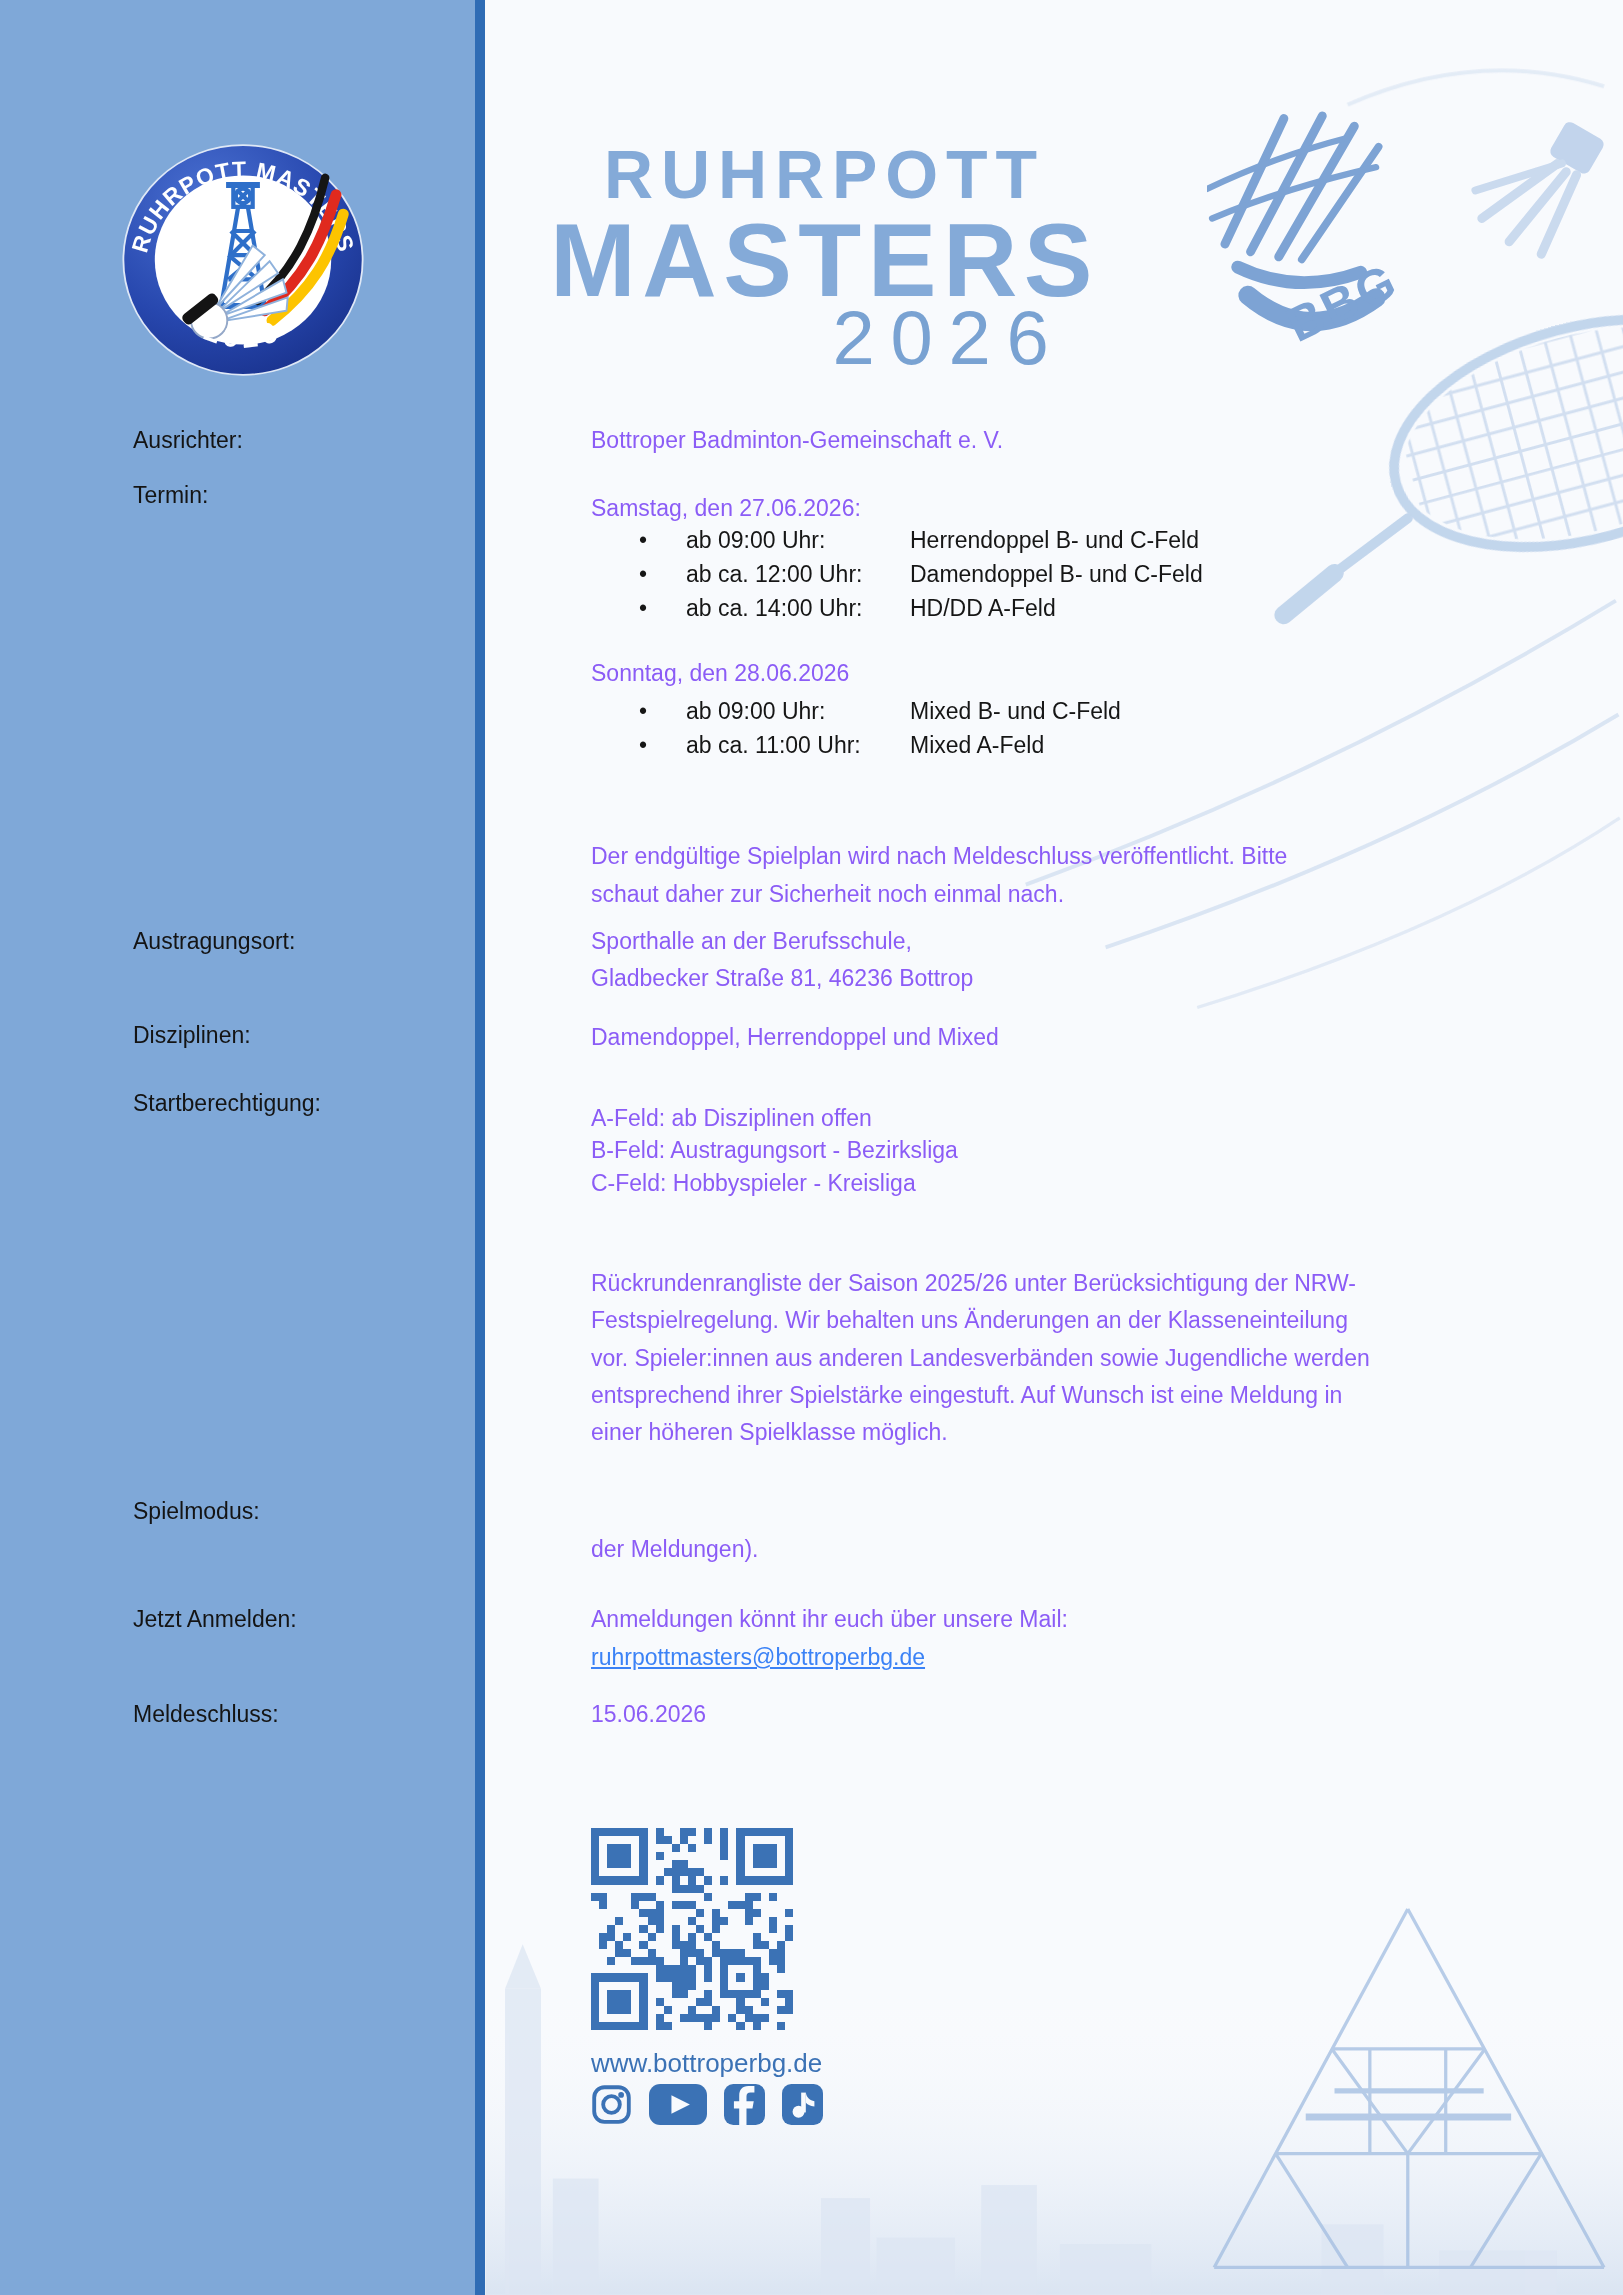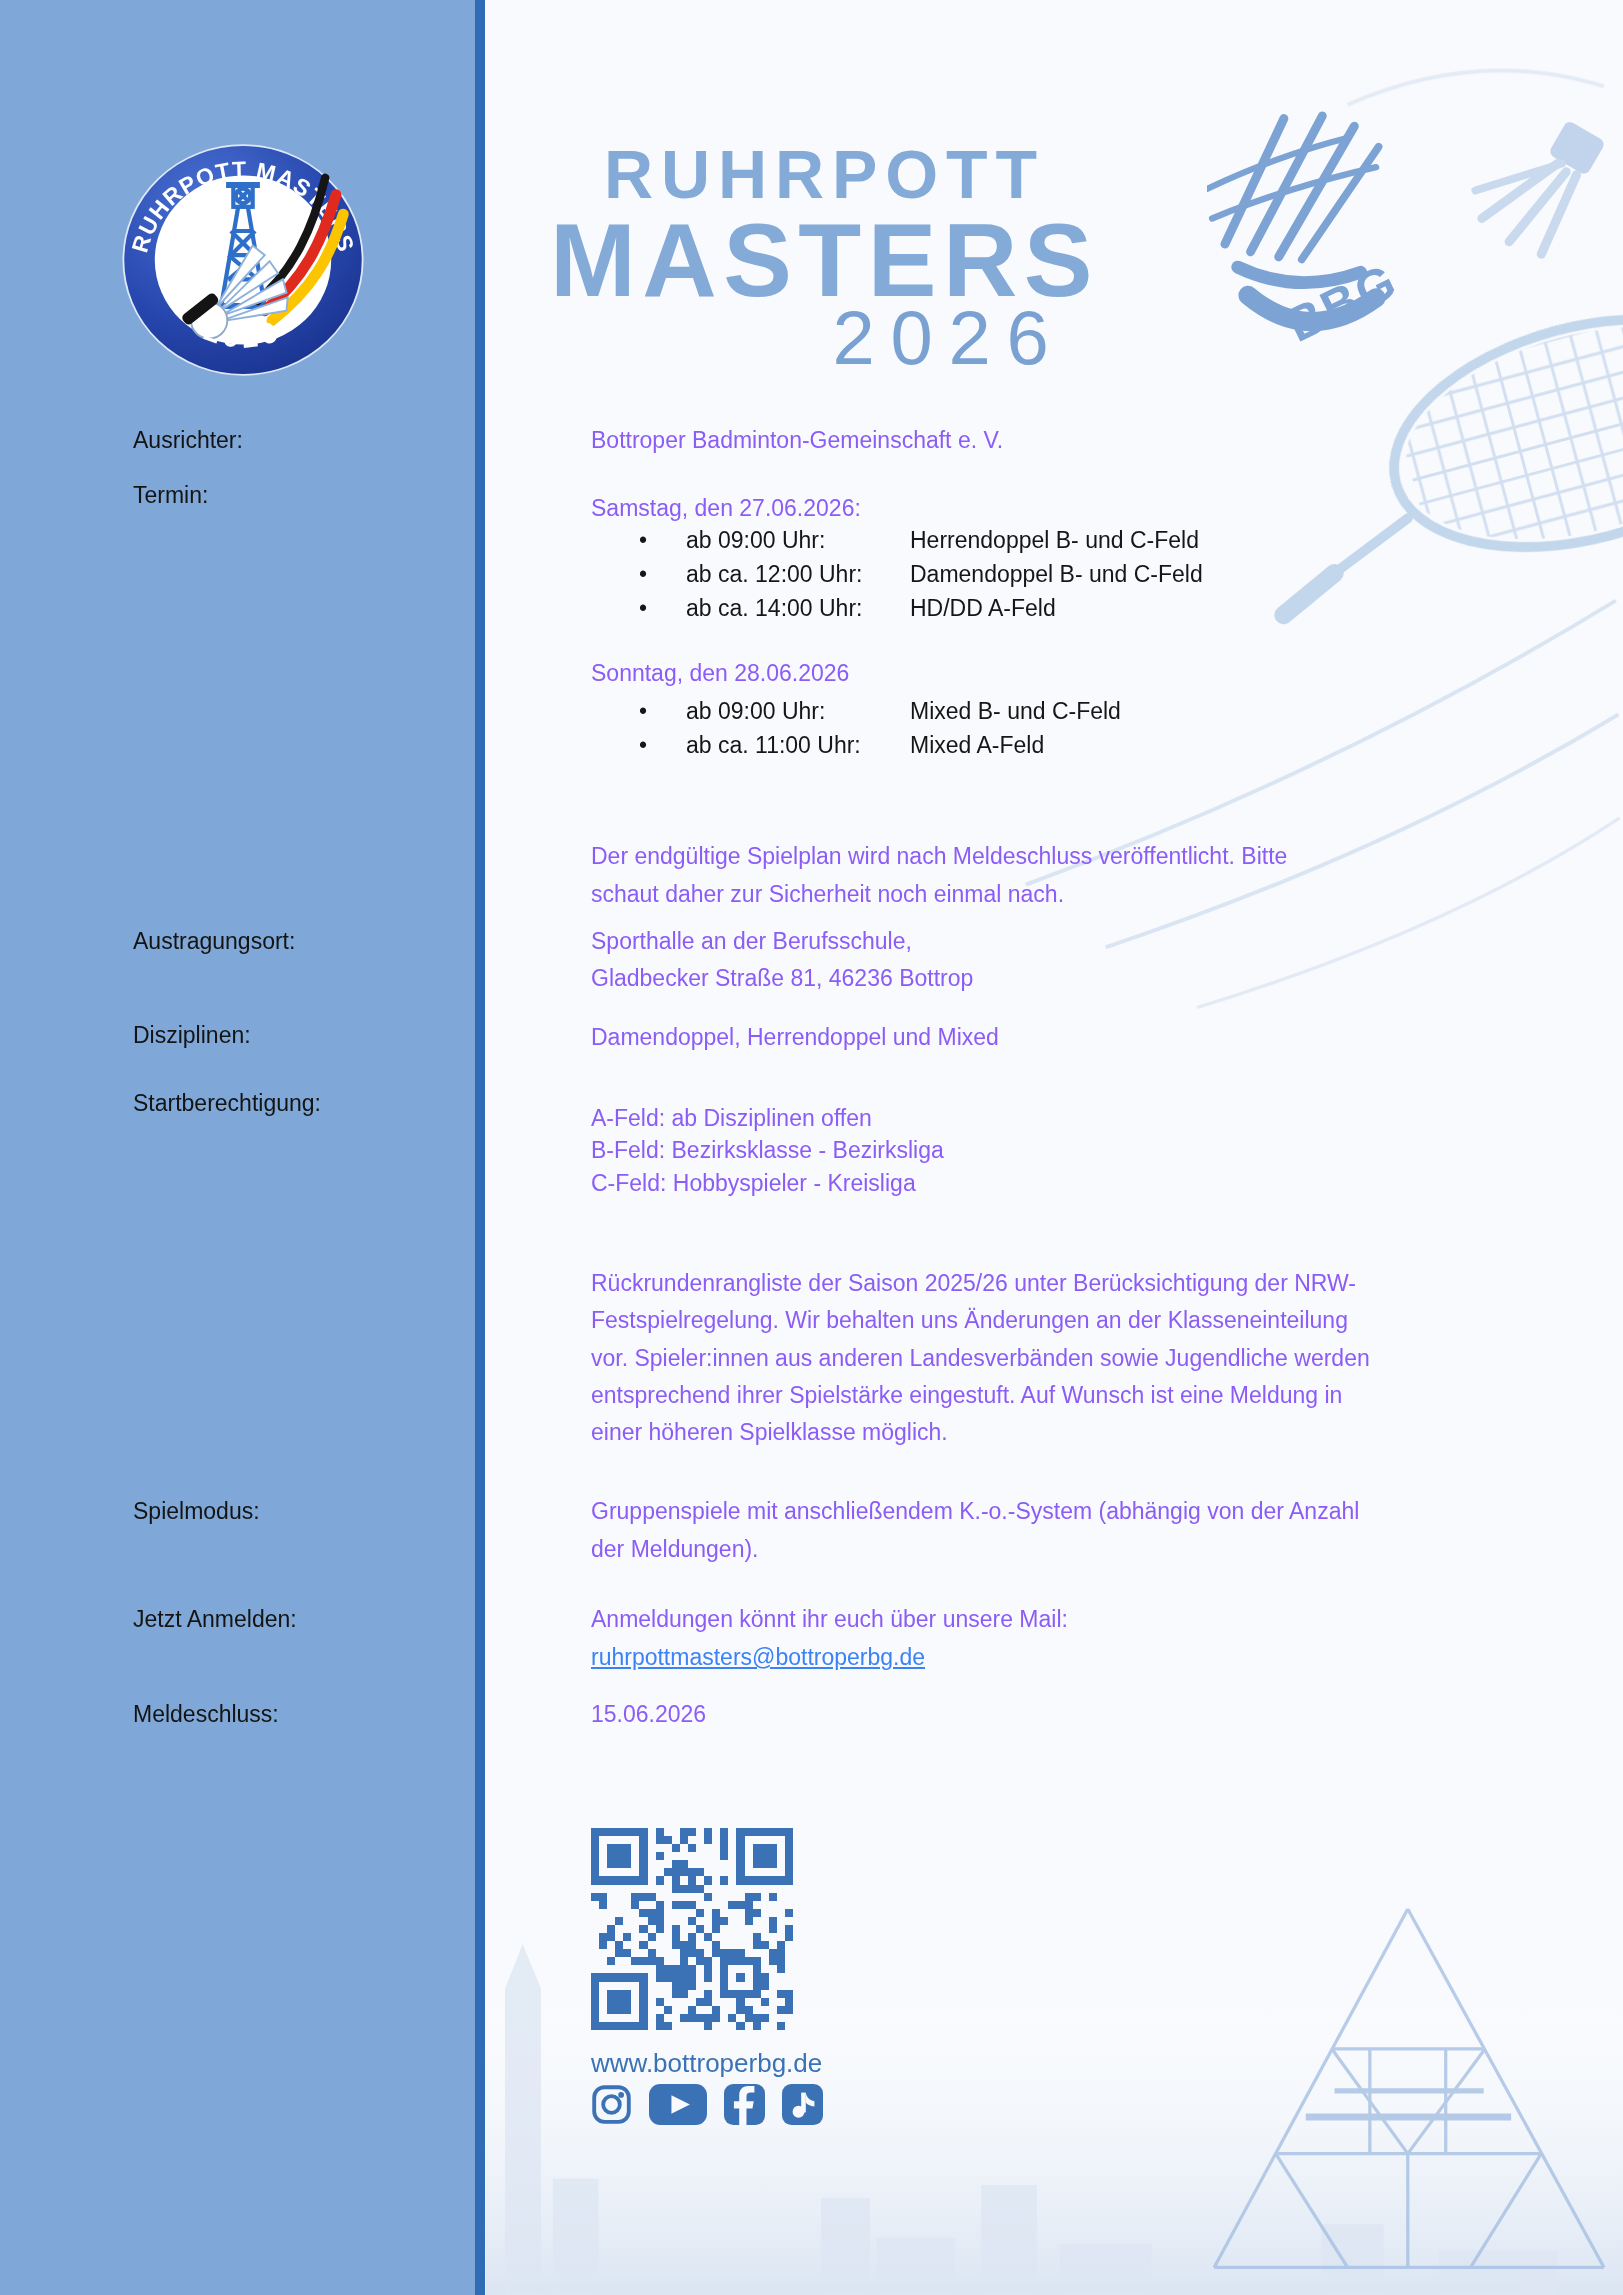--- a/index.html
+++ b/index.html
@@ -205,31 +205,30 @@
 
   <div class="lbl" style="top:928px">Austragungsort:</div>
   <div class="txt" style="top:928px">Sporthalle an der Berufsschule,</div>
   <div class="txt" style="top:965px">Gladbecker Straße 81, 46236 Bottrop</div>
 
   <div class="lbl" style="top:1022px">Disziplinen:</div>
   <div class="txt" style="top:1024px">Damendoppel, Herrendoppel und Mixed</div>
 
   <div class="lbl" style="top:1090px">Startberechtigung:</div>
   <div class="txt" style="top:1105px">A-Feld: ab Disziplinen offen</div>
-  <div class="txt" style="top:1137px">B-Feld: Bezirksklasse - Bezirksliga</div>
+  <div class="txt" style="top:1137px">B-Feld: Austragungsort - Bezirksliga</div>
   <div class="txt" style="top:1170px">C-Feld: Hobbyspieler - Kreisliga</div>
 
   <div class="txt" style="top:1270px">Rückrundenrangliste der Saison 2025/26 unter Berücksichtigung der NRW-</div>
   <div class="txt" style="top:1307px">Festspielregelung. Wir behalten uns Änderungen an der Klasseneinteilung</div>
   <div class="txt" style="top:1345px">vor. Spieler:innen aus anderen Landesverbänden sowie Jugendliche werden</div>
   <div class="txt" style="top:1382px">entsprechend ihrer Spielstärke eingestuft. Auf Wunsch ist eine Meldung in</div>
   <div class="txt" style="top:1419px">einer höheren Spielklasse möglich.</div>
 
   <div class="lbl" style="top:1498px">Spielmodus:</div>
-  <div class="txt" style="top:1498px">Gruppenspiele mit anschließendem K.-o.-System (abhängig von der Anzahl</div>
   <div class="txt" style="top:1536px">der Meldungen).</div>
 
   <div class="lbl" style="top:1606px">Jetzt Anmelden:</div>
   <div class="txt" style="top:1606px">Anmeldungen könnt ihr euch über unsere Mail:</div>
   <a href="#" class="email-link" style="top:1644px">ruhrpottmasters@bottroperbg.de</a>
 
   <div class="lbl" style="top:1701px">Meldeschluss:</div>
   <div class="txt" style="top:1701px">15.06.2026</div>
 
   <svg id="qr" class="qr" viewBox="0 0 25 25" shape-rendering="crispEdges">

